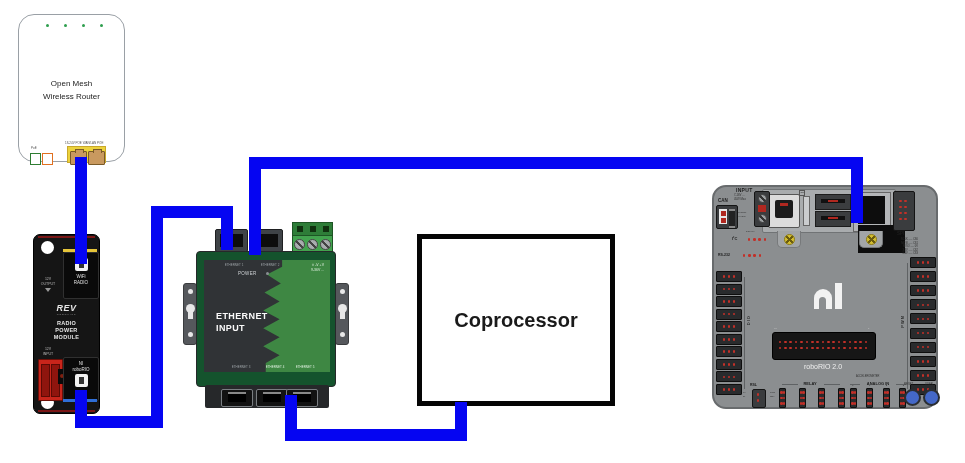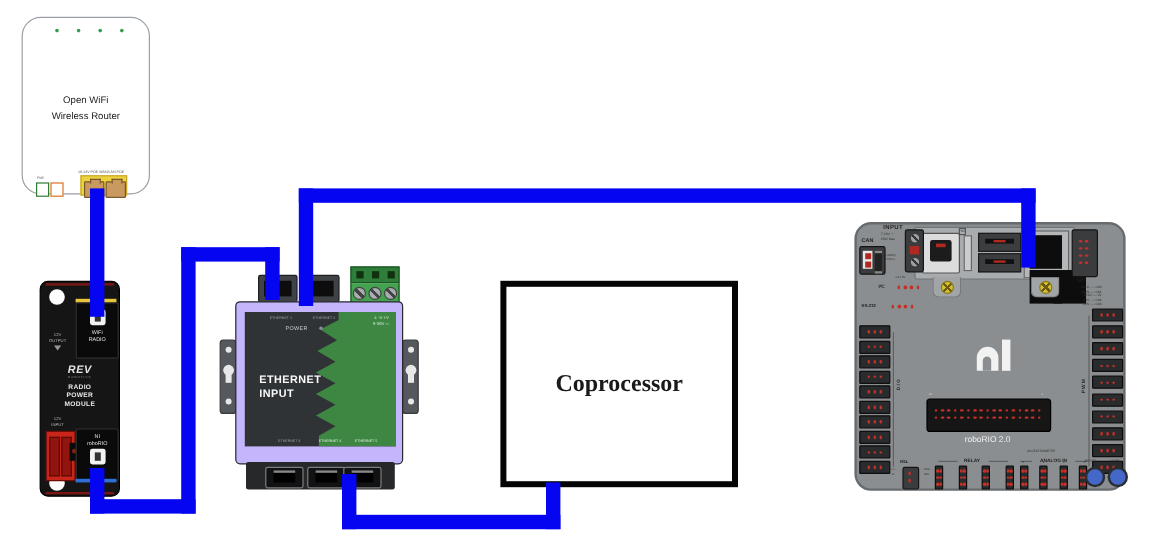--- a/index.html
+++ b/index.html
@@ -34,21 +34,21 @@
   .redblk{position:absolute;background:#c8251b;border:1px solid #6d0f08;border-radius:1px;}
   .redslot{position:absolute;top:4px;width:7px;height:31px;background:#8f150e;border:1px solid #5c0a05;}
 
   
   .sw-tab{background:#55585c;border:1px solid #3a3c3e;border-radius:3px;}
   .sw-dot{position:absolute;width:5px;height:5px;border-radius:50%;background:#e8e8e8;}
   .sw-key{position:absolute;width:9px;height:9px;border-radius:50%;background:#e8e8e8;}
   .sw-key:after{content:"";position:absolute;left:2px;top:7px;width:5px;height:8px;background:#e8e8e8;}
   .sw-port-top{background:#3f4347;border:1px solid #1e1f21;border-radius:2px;}
   .sw-port-top>div{margin:4px auto 0;width:23px;height:13px;background:#0d0d0d;}
-  .sw-body{background:#c4b5fd;border:1px solid #26282a;border-radius:4px;}
+  .sw-body{background:#14532d;border:1px solid #26282a;border-radius:4px;}
   .sw-inner{position:absolute;left:7px;top:8px;width:126px;height:112px;background:#303336;}
   .sw-green{position:absolute;inset:0;background:#3e8743;
     clip-path:polygon(62% 0,100% 0,100% 100%,49% 100%,49% 92%,60% 85%,47% 77%,60% 69%,47% 61%,60% 53%,47% 45%,60% 37%,48% 29%,61% 21%,50% 13%,62% 6%);}
   .sw-lbl{position:absolute;font-size:3px;color:#9aa0a4;white-space:nowrap;}
   .sw-lbl-g{color:#dff0df;}
   .sw-title{position:absolute;color:#fafafa;font-weight:bold;font-size:9px;line-height:12px;letter-spacing:.4px;}
   .term-top{background:#2e7d38;border:1px solid #1d5424;display:flex;justify-content:space-around;align-items:center;}
   .term-top i{width:6px;height:6px;background:#10300f;display:block;}
   .term-bot{background:#43a34f;border:1px solid #1d5424;border-top:none;display:flex;justify-content:space-around;align-items:center;}
   .screw{width:9px;height:9px;border-radius:50%;border:1px solid #444;
@@ -107,21 +107,21 @@
 <body>
 
 <div id="canvas">
 
   <div class="abs router" style="left:18px;top:14px;width:107px;height:148px;">
     <div class="abs led" style="left:27px;top:9px;"></div>
     <div class="abs led" style="left:45px;top:9px;"></div>
     <div class="abs led" style="left:63px;top:9px;"></div>
     <div class="abs led" style="left:81px;top:9px;"></div>
     <div class="abs r-title ctr" style="left:0;top:62px;width:100%;">
-      <div>Open WiFi</div>
+      <div>Open Mesh</div>
       <div>Wireless Router</div>
     </div>
     <div class="abs tinylbl" style="left:12px;top:131px;">PoE</div>
     <div class="abs" style="left:11px;top:136px;">
       <span class="auxsq" style="border:1.5px solid #2e7d32;"></span><span class="auxsq" style="border:1.5px solid #e07020;margin-left:1px;"></span>
     </div>
     <div class="abs tinylbl" style="left:46px;top:126px;">18-24V POE   WAN/LAN POE</div>
     <div class="abs yellowblk" style="left:48px;top:131px;width:39px;height:17px;">
       <div class="tanport" style="left:2px;top:4px;"></div>
       <div class="tanport" style="left:20px;top:4px;"></div>
@@ -229,21 +229,21 @@
   <div class="sw-port-bot" style="left:221px;top:389px;">
       <div></div>
     </div>
   <div class="sw-port-bot" style="left:256px;top:389px;">
       <div></div>
     </div>
   <div class="sw-port-bot" style="left:286px;top:389px;">
       <div></div>
     </div>
 
-  <div class="abs coproc" style="left:417px;top:234px;width:198px;height:172px;font-family:Liberation Serif, serif;">
+  <div class="abs coproc" style="left:417px;top:234px;width:198px;height:172px;">
     <span>Coprocessor</span>
   </div>
 
   <div class="abs rio" style="left:712px;top:185px;width:226px;height:224px;">
 
     <div class="rio-panel" style="left:48px;top:2px;width:132px;height:42px;">
       <div class="usbB" style="left:5px;top:4px;width:30px;height:32px;">
           <div></div>
         </div>
       <div class="sdslot" style="left:40px;top:6px;width:5px;height:28px;"></div>

